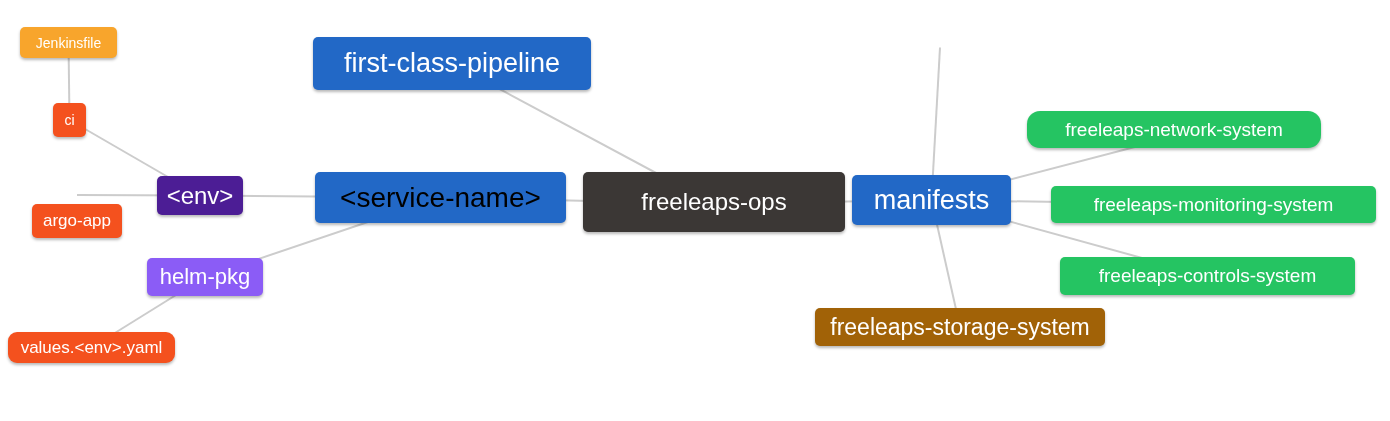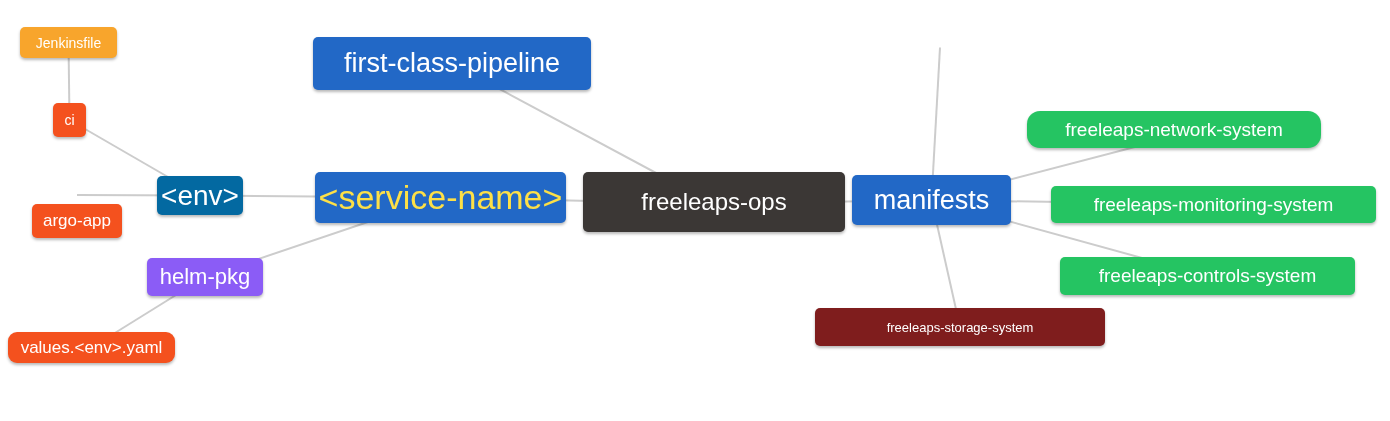--- a/index.html
+++ b/index.html
@@ -55,24 +55,24 @@
       <line x1="931.5" y1="200" x2="940" y2="47.5" stroke="#CCCCCC" stroke-width="2"></line>
       <line x1="931.5" y1="200" x2="1202" y2="129.5" stroke="#CCCCCC" stroke-width="2"></line>
       <line x1="931.5" y1="200" x2="1213.5" y2="204.5" stroke="#CCCCCC" stroke-width="2"></line>
       <line x1="931.5" y1="200" x2="1207.5" y2="276" stroke="#CCCCCC" stroke-width="2"></line>
       <line x1="931.5" y1="200" x2="960" y2="327" stroke="#CCCCCC" stroke-width="2"></line>
     </svg>
 
 <div class="node" style="left: 20px; top: 27px; width: 97px; height: 31px; font-size: 14px; background: rgb(248, 165, 44); color: rgb(255, 255, 255);">Jenkinsfile</div>
     <div class="node" style="left: 53px; top: 103px; width: 33px; height: 34px; font-size: 14px; background: rgb(244, 81, 30); color: rgb(255, 255, 255);">ci</div>
     <div class="node" style="left: 32px; top: 178px; width: 90px; height: 34px; font-size: 17px; background: rgb(244, 81, 30); color: rgb(255, 255, 255); margin-top: 26px;">argo-app</div>
-    <div class="node" style="left: 157px; top: 176px; width: 86px; height: 39px; font-size: 28px; background: #0369a1; color: rgb(255, 255, 255);">&lt;env&gt;</div>
+    <div class="node" style="left: 157px; top: 176px; width: 86px; height: 39px; font-size: 24px; background: #4c1d95; color: rgb(255, 255, 255);">&lt;env&gt;</div>
     <div class="node" style="left: 147px; top: 258px; width: 116px; height: 38px; font-size: 22px; background: #8b5cf6; color: rgb(255, 255, 255);">helm-pkg</div>
     <div class="node" style="left: 8px; top: 332px; width: 167px; height: 31px; font-size: 17px; background: rgb(244, 81, 30); color: rgb(255, 255, 255); border-radius: 9px;">values.&lt;env&gt;.yaml</div>
     <div class="node" style="left: 313px; top: 37px; width: 278px; height: 53px; font-size: 27px; background: rgb(34, 104, 198); color: rgb(255, 255, 255); text-align: right;">first-class-pipeline</div>
-    <div class="node" style="left: 315px; top: 172px; width: 251px; height: 51px; font-size: 34px; background: rgb(34, 104, 198); color: #fde047;">&lt;service-name&gt;</div>
+    <div class="node" style="left: 315px; top: 172px; width: 251px; height: 51px; font-size: 28px; background: rgb(34, 104, 198); color: #000000;">&lt;service-name&gt;</div>
     <div class="node" style="left: 583px; top: 172px; width: 262px; height: 60px; font-size: 24px; background: rgb(59, 55, 53); color: rgb(255, 255, 255);">freeleaps-ops</div>
     <div class="node" style="left: 852px; top: 175px; width: 159px; height: 50px; font-size: 27px; background: rgb(34, 104, 198); color: rgb(255, 255, 255);">manifests</div>
     <div class="node" style="left: 1027px; top: 111px; width: 294px; height: 37px; font-size: 19px; background: rgb(37, 196, 98); color: rgb(255, 255, 255); border-radius: 13px;">freeleaps-network-system</div>
     <div class="node" style="left: 1051px; top: 186px; width: 325px; height: 37px; font-size: 19px; background: rgb(37, 196, 98); color: rgb(255, 255, 255);">freeleaps-monitoring-system</div>
     <div class="node" style="left: 1060px; top: 257px; width: 295px; height: 38px; font-size: 19px; background: rgb(37, 196, 98); color: rgb(255, 255, 255);">freeleaps-controls-system</div>
-    <div class="node" style="left: 815px; top: 308px; width: 290px; height: 38px; font-size: 13px; background: #7f1d1d; color: rgb(255, 255, 255);">freeleaps-storage-system</div>
+    <div class="node" style="left: 815px; top: 308px; width: 290px; height: 38px; font-size: 23px; background: #a16207; color: rgb(255, 255, 255);">freeleaps-storage-system</div>
   </div>
 
 </body></html>

